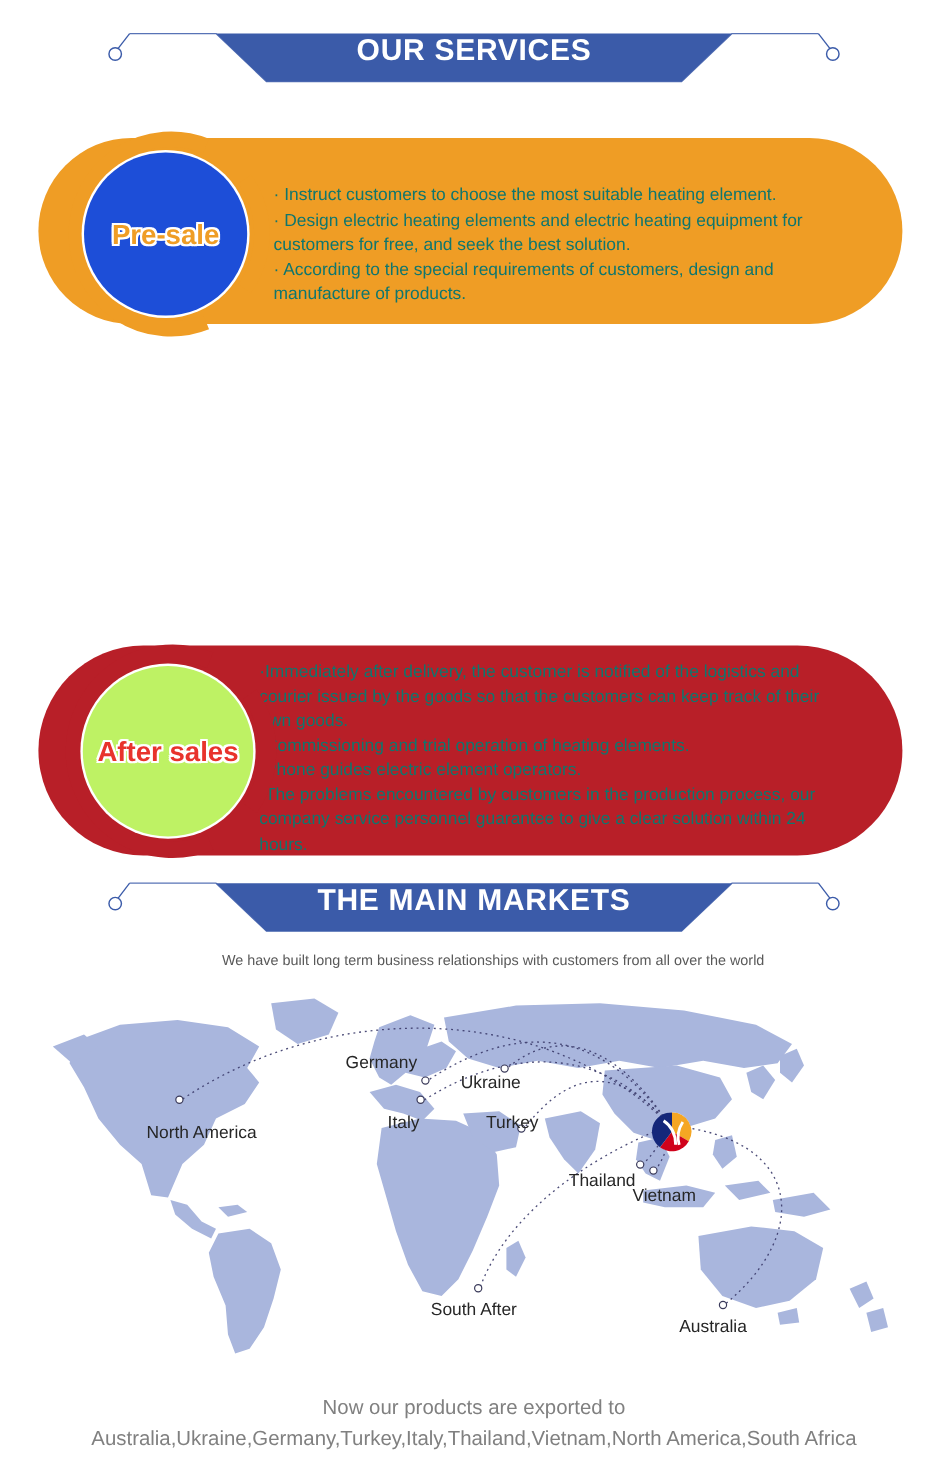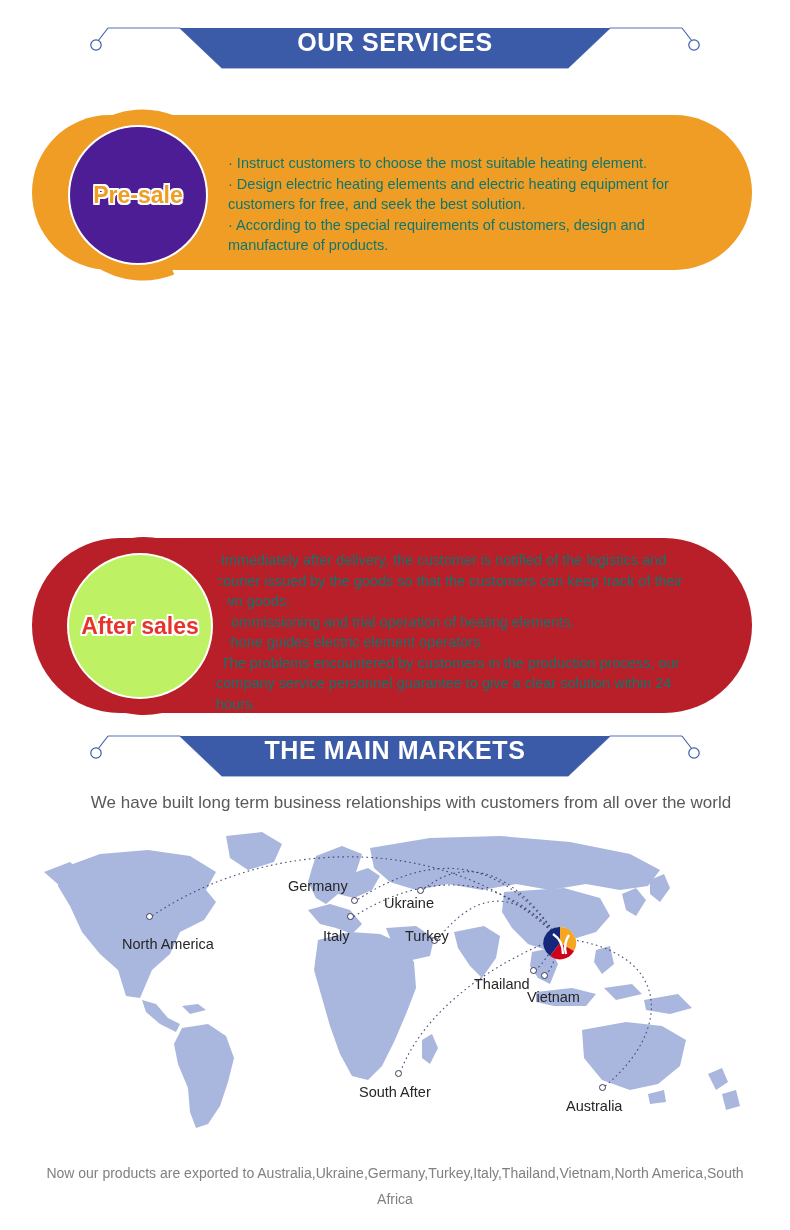--- a/index.html
+++ b/index.html
@@ -64,21 +64,21 @@
       -1.6px 0 0 #fff, 1.6px 0 0 #fff, 0 -1.6px 0 #fff, 0 1.6px 0 #fff;
   }
 
   
   .markets-sub {
     position: absolute;
     left: 0; right: 0;
     top: 793px;
     text-align: center;
     color: #595959;
-    font-size: 17px;
+    font-size: 12px;
     padding-left: 32px;
   }
   .map-wrap { position: absolute; left: 30px; top: 828px; width: 730px; height: 310px; }
   .map-wrap svg { position: absolute; left: 0; top: 0; }
 
   .city-label {
     position: absolute;
     color: #262626;
     font-size: 14.5px;
     white-space: nowrap;
@@ -94,21 +94,21 @@
   }
 
   .hub { position: absolute; z-index: 8; width: 34px; height: 34px; }
 
   .footer-note {
     position: absolute;
     left: 45px; right: 45px;
     top: 1160px;
     text-align: center;
     color: #808080;
-    font-size: 14px;
+    font-size: 17px;
     line-height: 26px;
   }
 </style>
 </head>
 <body>
 
 <div class="page">
 
   <div class="banner-wrap" style="top:0px;">
     <svg width="790" height="80" viewBox="0 0 790 80">
@@ -134,21 +134,21 @@
       <svg width="190" height="190" viewBox="0 0 190 190">
 
         <g fill="none" stroke="#EF9D25" stroke-width="13">
           <path d="M 128.8 21.6 A 79 79 0 1 0 128.8 168.4"></path>
         </g>
         <g fill="none" stroke="#EF9D25" stroke-width="13">
           <path d="M 160.8 49.4 A 79 79 0 0 1 160.8 140.6"></path>
         </g>
         <circle cx="95" cy="95" r="70" fill="#ffffff"></circle>
       </svg>
-      <div class="inner" style="left:27px; top:27px; width:136px; height:136px; background:#4c1d95;">
+      <div class="inner" style="left:27px; top:27px; width:136px; height:136px; background:#1d4ed8;">
         <span style="color:#EF9D25;">Pre-sale</span>
       </div>
     </div>
   </div>
 
 
   <div class="svc" style="top:495px; height:175px;margin-top:43px;">
     <div class="svc-bar" style="left:32px; width:720px; background:#B81F28;"></div>
     <div class="svc-text" style="left:216px; top:12px; width:525px;">·Immediately after delivery, the customer is notified of the logistics and
 courier issued by the goods so that the customers can keep track of their

